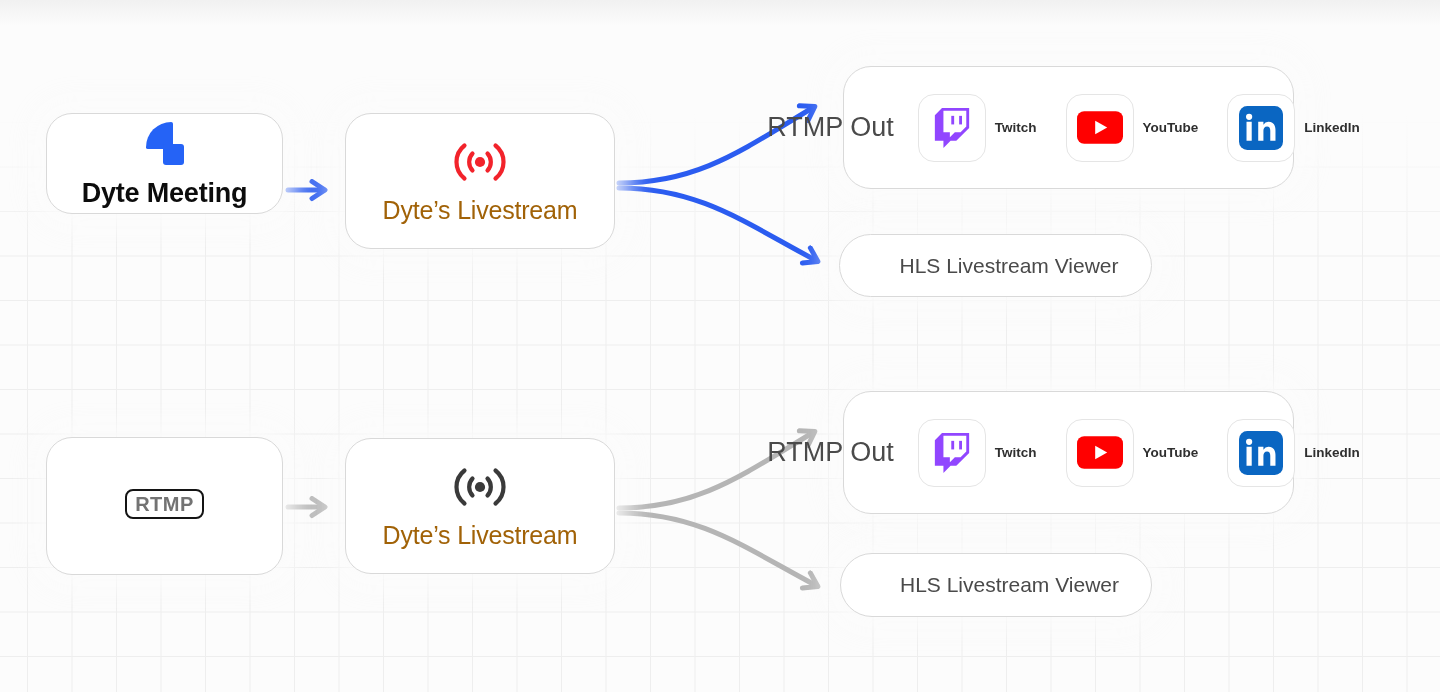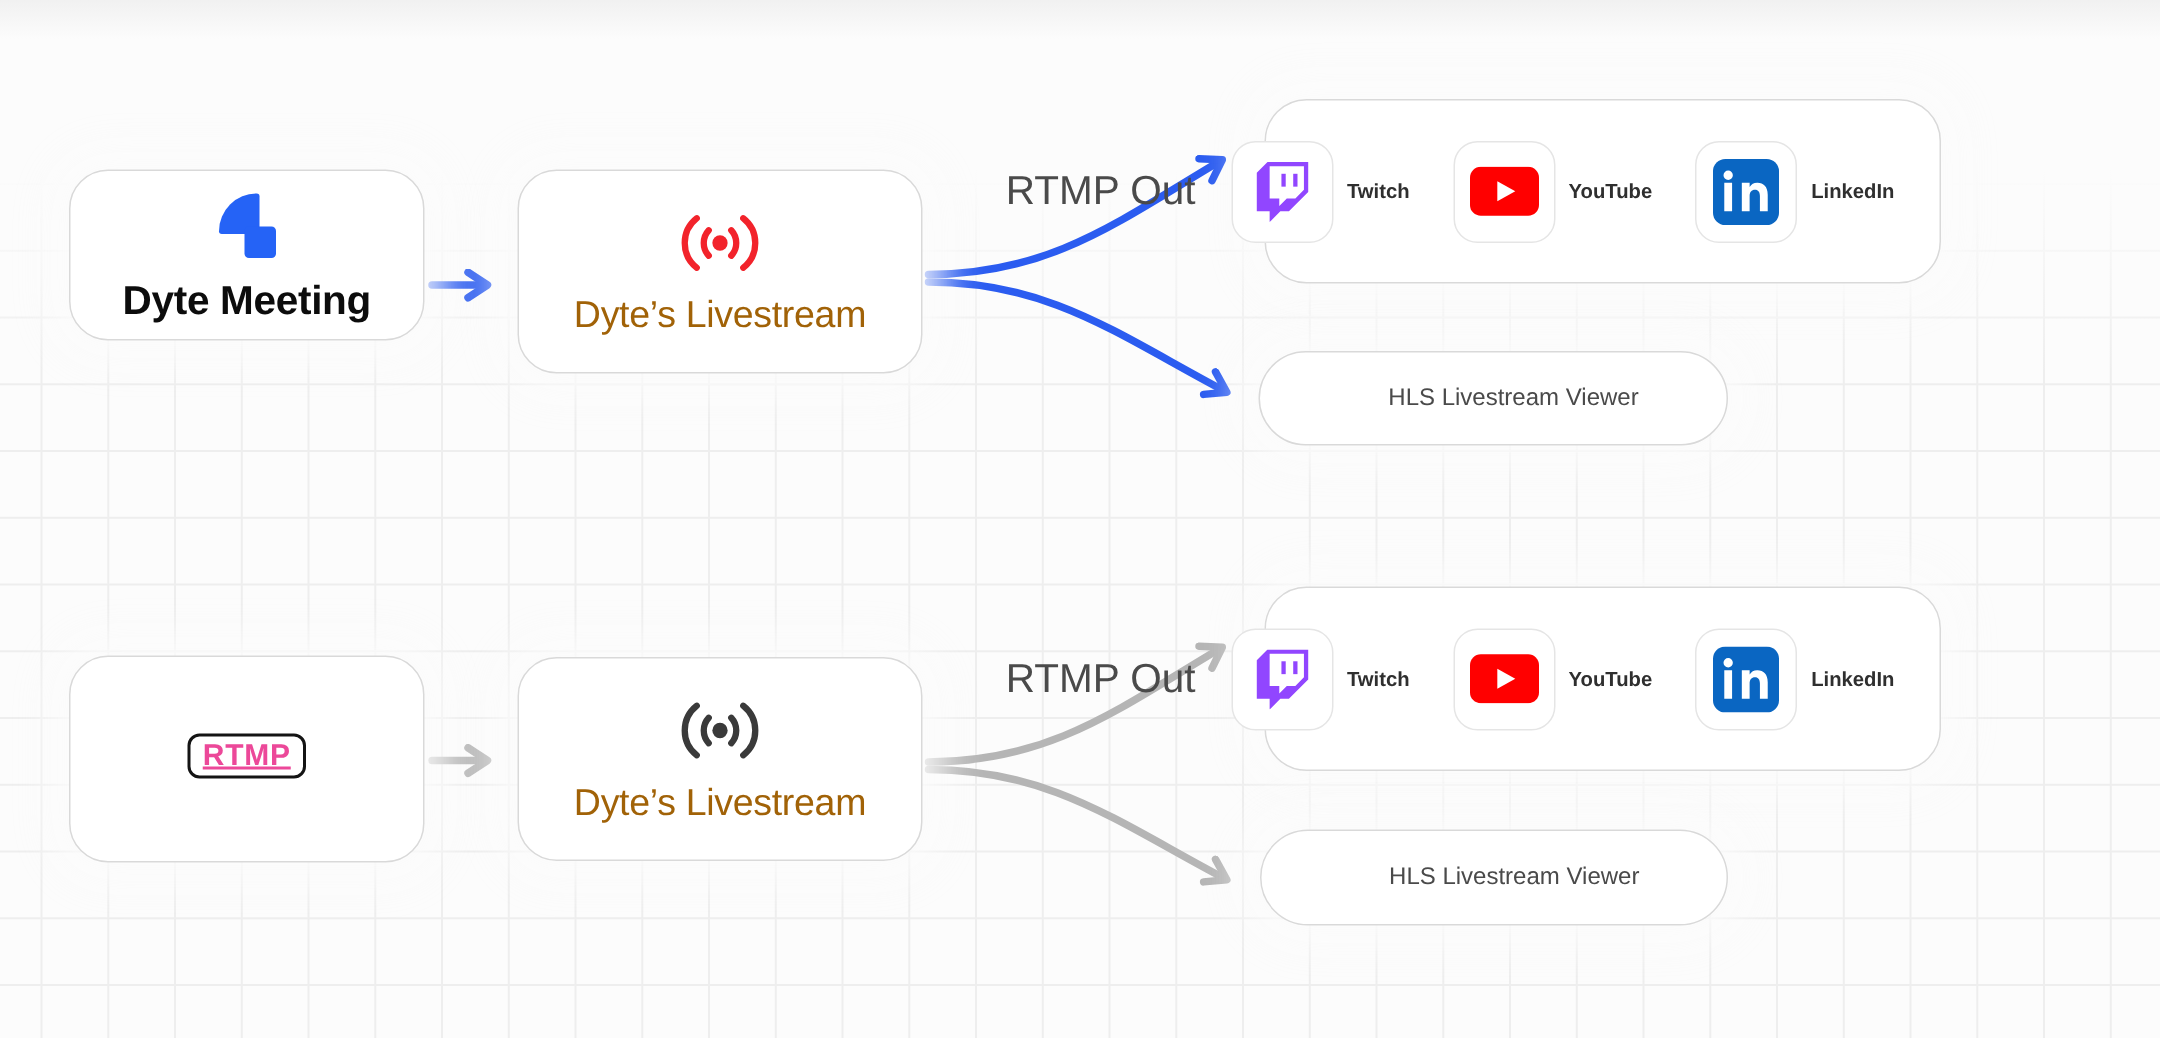--- a/index.html
+++ b/index.html
@@ -29,43 +29,43 @@
   .edges{position:absolute;left:0;top:0;}
 
   
   .node{
     position:absolute;background:#fff;border:1.6px solid #d9d9d9;
     box-shadow:0 0 26px 14px rgba(252,252,252,.88);
     display:flex;flex-direction:column;align-items:center;justify-content:center;
     box-sizing:border-box;
   }
   .node--big{border-radius:26px;}
-  .node--wide{border-radius:28px;flex-direction:row;justify-content:flex-end;padding:0 30px 0 20px;}
+  .node--wide{border-radius:28px;flex-direction:row;justify-content:center;padding:0 30px 0 20px;}
   .node--pill{border-radius:32px;}
 
   .title{font-size:27px;font-weight:700;color:#0c0c0c;letter-spacing:-.2px;}
   .sub{font-size:25px;font-weight:500;color:#a16207;letter-spacing:-.2px;}
   .rtmp-out-label{font-size:27px;font-weight:500;color:#4a4a4a;margin-right:24px;white-space:nowrap;}
-  .hls-label{font-size:16px;font-weight:500;color:#4a4a4a;white-space:nowrap;margin-left:27px;}
+  .hls-label{font-size:21px;font-weight:500;color:#4a4a4a;white-space:nowrap;margin-left:27px;}
 
   
   .dyte-logo{position:relative;width:38px;height:43px;margin-bottom:13px;}
   .dyte-logo .dq{position:absolute;left:0;top:0;width:27px;height:27px;background:#2563f6;border-radius:27px 2px 2px 2px;}
   .dyte-logo .ds{position:absolute;left:17px;top:22px;width:21px;height:21px;background:#2563f6;border-radius:3px;}
 
   
   .broadcast{margin-bottom:14px;display:block;}
   .bc-red{color:#f2232b;}
   .bc-dark{color:#3a3a3a;}
 
   
   .rtmp-badge{
     display:inline-block;border:2.6px solid #141414;border-radius:8px;
-    padding:0 8px;font-size:20px;font-weight:700;line-height:26px;color:#ec4899;
-    margin-bottom:11px;letter-spacing:.5px;text-decoration:underline;
+    padding:0 8px;font-size:20px;font-weight:700;line-height:26px;color:#737373;
+    margin-bottom:11px;letter-spacing:.5px;
   }
 
   
   .platforms{display:flex;gap:29px;align-items:flex-start;}
   .platform{display:flex;align-items:center;gap:9px;}
   .platform-card{
     width:68px;height:68px;border:1.5px solid #e5e5e5;border-radius:16px;background:#fff;
     display:flex;align-items:center;justify-content:center;box-sizing:border-box;
   }
   .platform-name{font-size:13.5px;font-weight:700;color:#2f2f2f;white-space:nowrap;}
@@ -88,21 +88,21 @@
       </marker>
     </defs>
     <path d="M288 190 L324 190" fill="none" stroke="#2b5cf0" stroke-width="5" stroke-linecap="round" marker-end="url(#head-blue)"></path>
     <path d="M619 183 C700 183 745 148 814 107" fill="none" stroke="#2b5cf0" stroke-width="5" stroke-linecap="round" marker-end="url(#head-blue)"></path>
     <path d="M619 188 C700 188 745 223 817 261" fill="none" stroke="#2b5cf0" stroke-width="5" stroke-linecap="round" marker-end="url(#head-blue)"></path>
     <path d="M288 507 L324 507" fill="none" stroke="#b5b5b5" stroke-width="5" stroke-linecap="round" marker-end="url(#head-gray)"></path>
     <path d="M619 508 C700 508 745 473 814 432" fill="none" stroke="#b5b5b5" stroke-width="5" stroke-linecap="round" marker-end="url(#head-gray)"></path>
     <path d="M619 513 C700 513 745 548 817 586" fill="none" stroke="#b5b5b5" stroke-width="5" stroke-linecap="round" marker-end="url(#head-gray)"></path>
   </svg>
 
-  <div class="node node--big" style="left:46px;top:113px;width:237px;height:114px;padding-top:4px;">
+  <div class="node node--big" style="left:46px;top:113px;width:237px;height:101px;padding-top:4px;">
     <div class="dyte-logo">
       <span class="dq"></span>
       <span class="ds"></span>
     </div>
     <div class="title">Dyte Meeting</div>
   </div>
 
   <div class="node node--big" style="left:345px;top:113px;width:270px;height:136px;padding-top:4px;">
     <svg class="broadcast bc-red" width="56" height="40" viewBox="0 0 56 40">
       <circle cx="28" cy="20" r="5.1" fill="currentColor"></circle>

